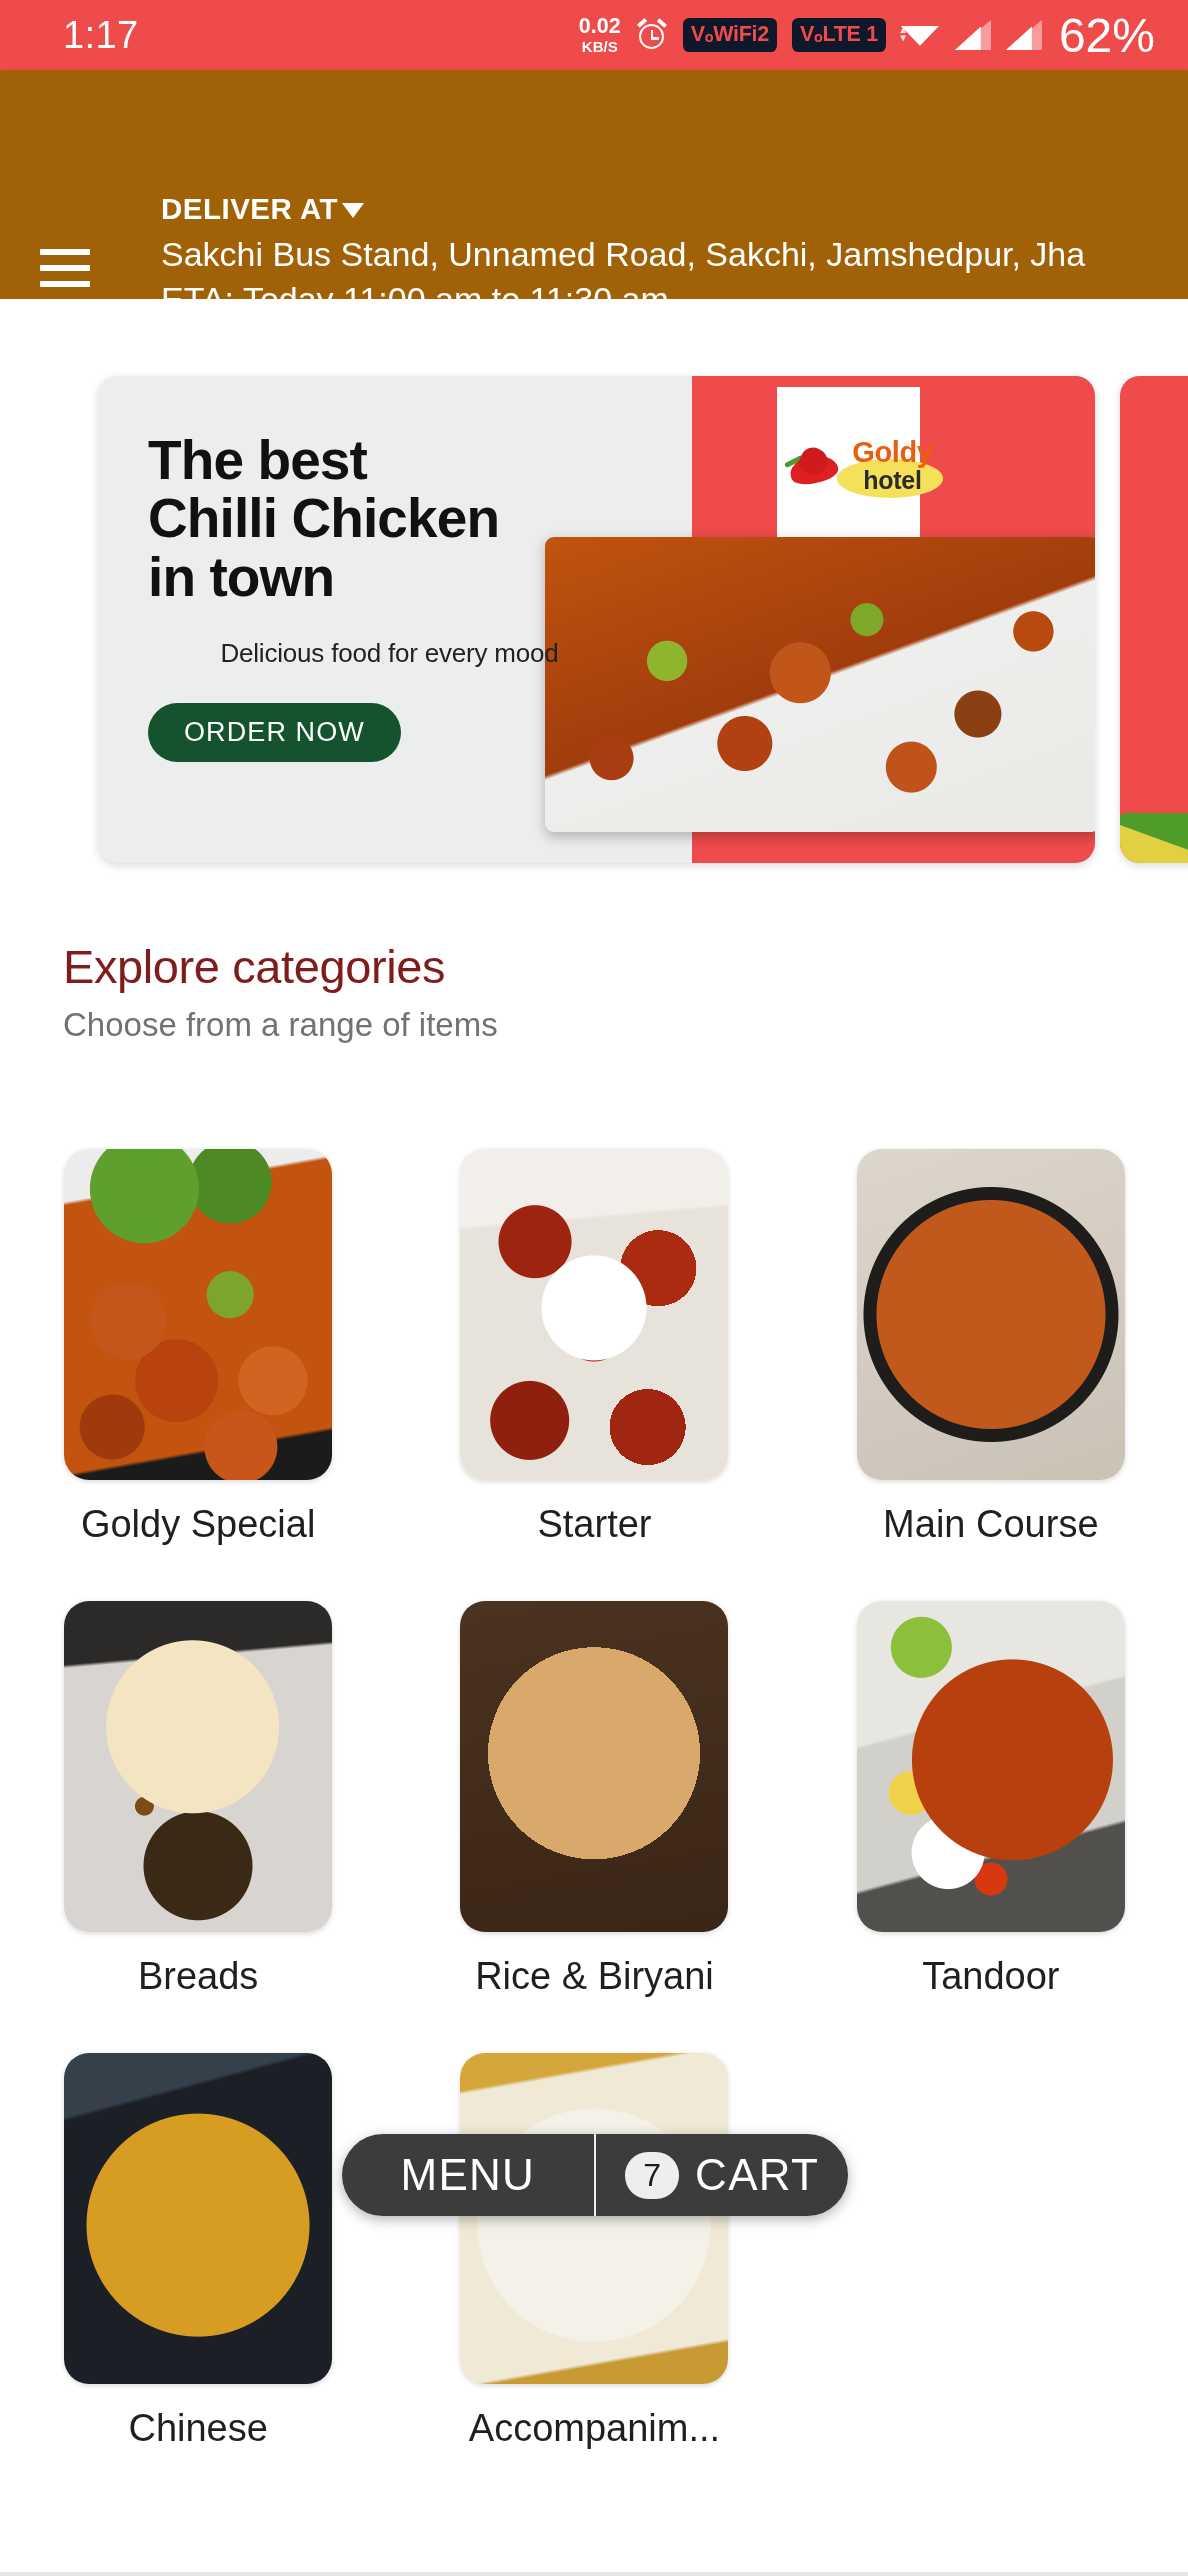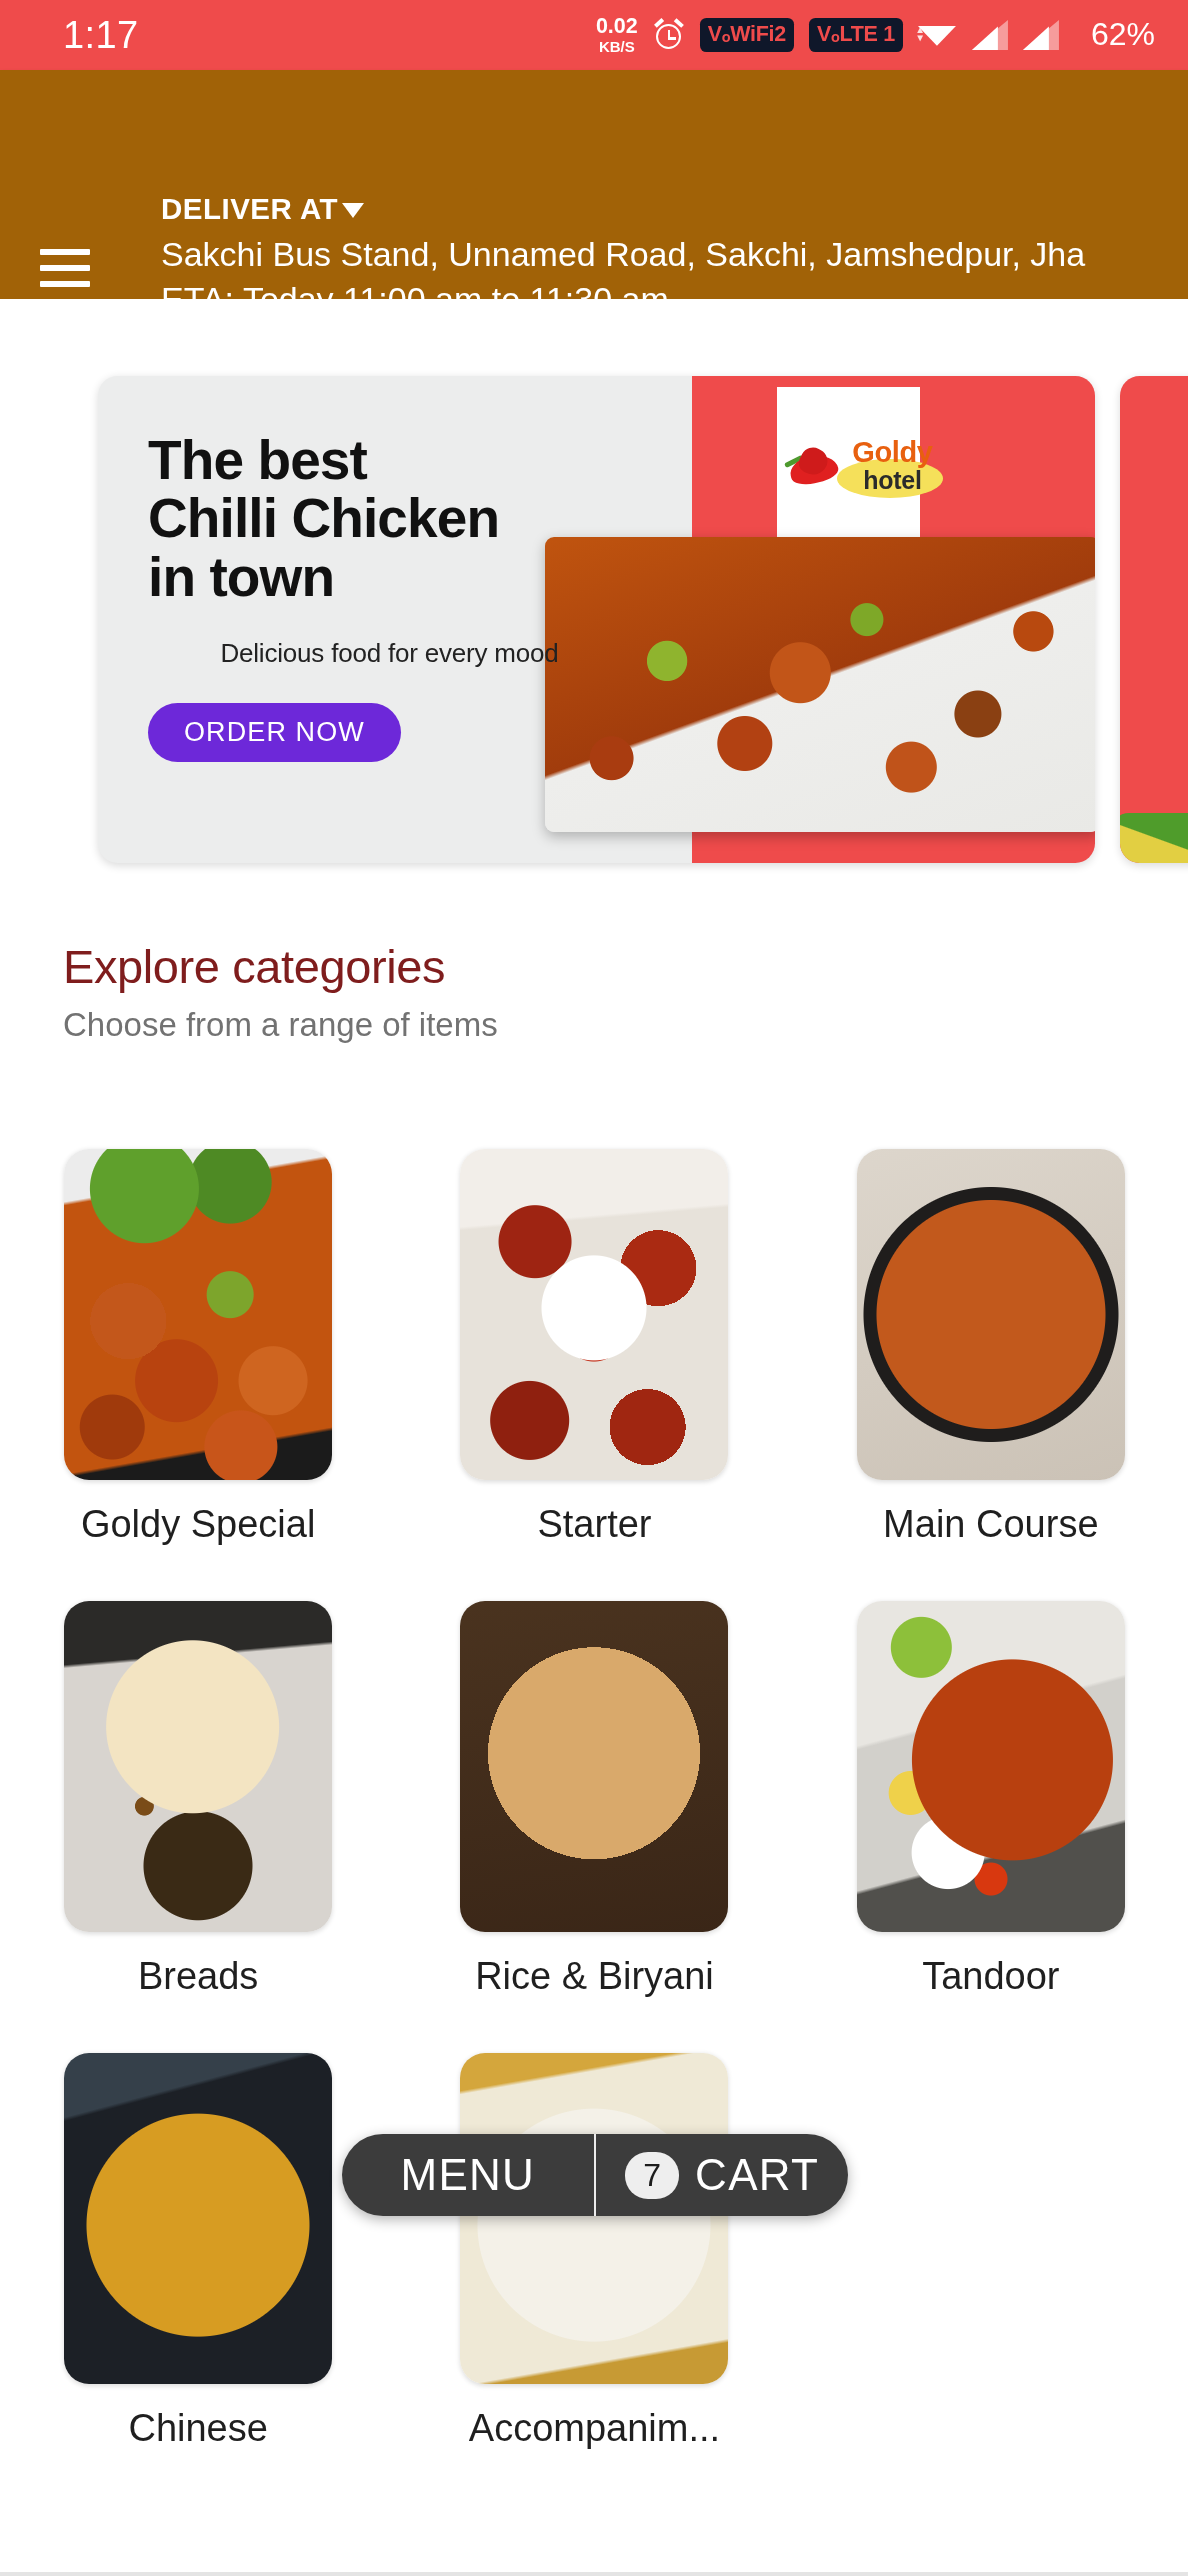--- a/index.html
+++ b/index.html
@@ -42,21 +42,21 @@
     clip-path:polygon(0% 8%, 100% 8%, 50% 100%);
   }
   .sb-wifi .arrows{
     position:absolute; left:-2.7px; top:7.2px; font-size:9.8px; line-height:8px; color:#fff; opacity:.85;
   }
   .sb-sig{ width:36px; height:30px; position:relative; }
   .sb-sig .bg{ position:absolute; inset:0; background:rgba(255,255,255,.45);
     clip-path:polygon(100% 0,100% 100%,0 100%); }
   .sb-sig .fg{ position:absolute; inset:0; background:#ffffff;
     clip-path:polygon(72% 22%,72% 100%,0 100%); }
-  .sb-batt{ font-size:32px; font-weight:400; margin-left:17px; }
+  .sb-batt{ font-size:48px; font-weight:400; margin-left:2px; }
 
   
   .header{
     position:absolute; left:0; top:70px; width:1189px; height:229px;
     background:#a16207; color:#ffffff;
     box-shadow:0 2.7px 5.4px rgba(0,0,0,.18);
   }
   .hamburger{
     position:absolute; left:40px; top:179px; width:50px; height:38px;
     display:flex; flex-direction:column; justify-content:space-between; cursor:pointer;
@@ -132,21 +132,21 @@
       linear-gradient(160deg,#c0540f 0%,#a13c0c 48%,#eeeeec 49%,#e9e9e6 100%);
     box-shadow:0 4.5px 12.5px rgba(0,0,0,.25);
   }
   .banner-body{ position:absolute; left:50px; top:55px; width:483px; }
   .banner-h1{
     font-size:55px; font-weight:700; line-height:1.06; color:#111111; letter-spacing:-0.9px;
   }
   .banner-sub{ font-size:26px; color:#222222; margin-top:32px; letter-spacing:-0.2px;text-align:center; }
   .order-btn{
     margin-top:34px; display:inline-flex; align-items:center; justify-content:center;
-    background:#6d28d9; color:#ffffff; border-radius:30px;
+    background:#14532d; color:#ffffff; border-radius:30px;
     padding:0 36px; height:59px; font-size:27px; letter-spacing:1.1px; cursor:pointer;
     border:none;
   }
   .banner-peek{
     position:absolute; left:1120px; top:16px; width:161px; height:487px;
     background:#ef4b4b; border-radius:19.7px; overflow:hidden;
     box-shadow:0 2.7px 8px rgba(0,0,0,.14);
   }
   .banner-peek .leaf{
     position:absolute; left:-9px; bottom:-5.4px; width:179px; height:55px;

